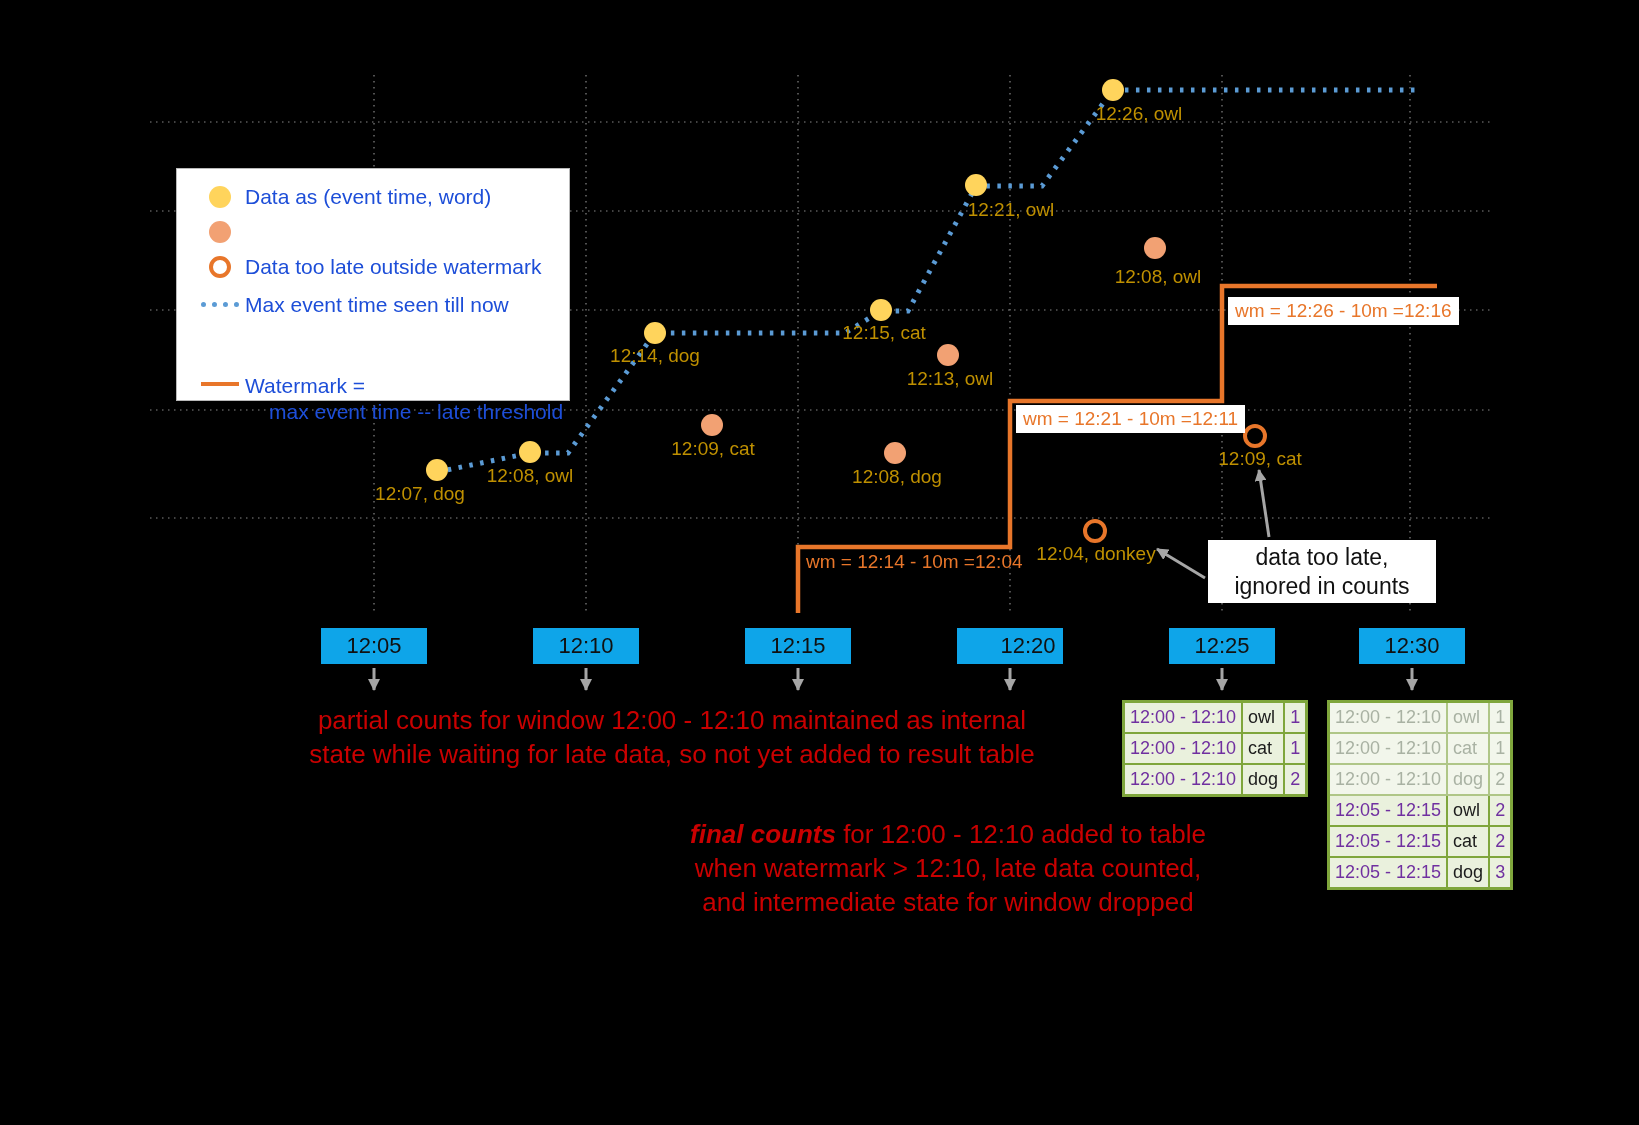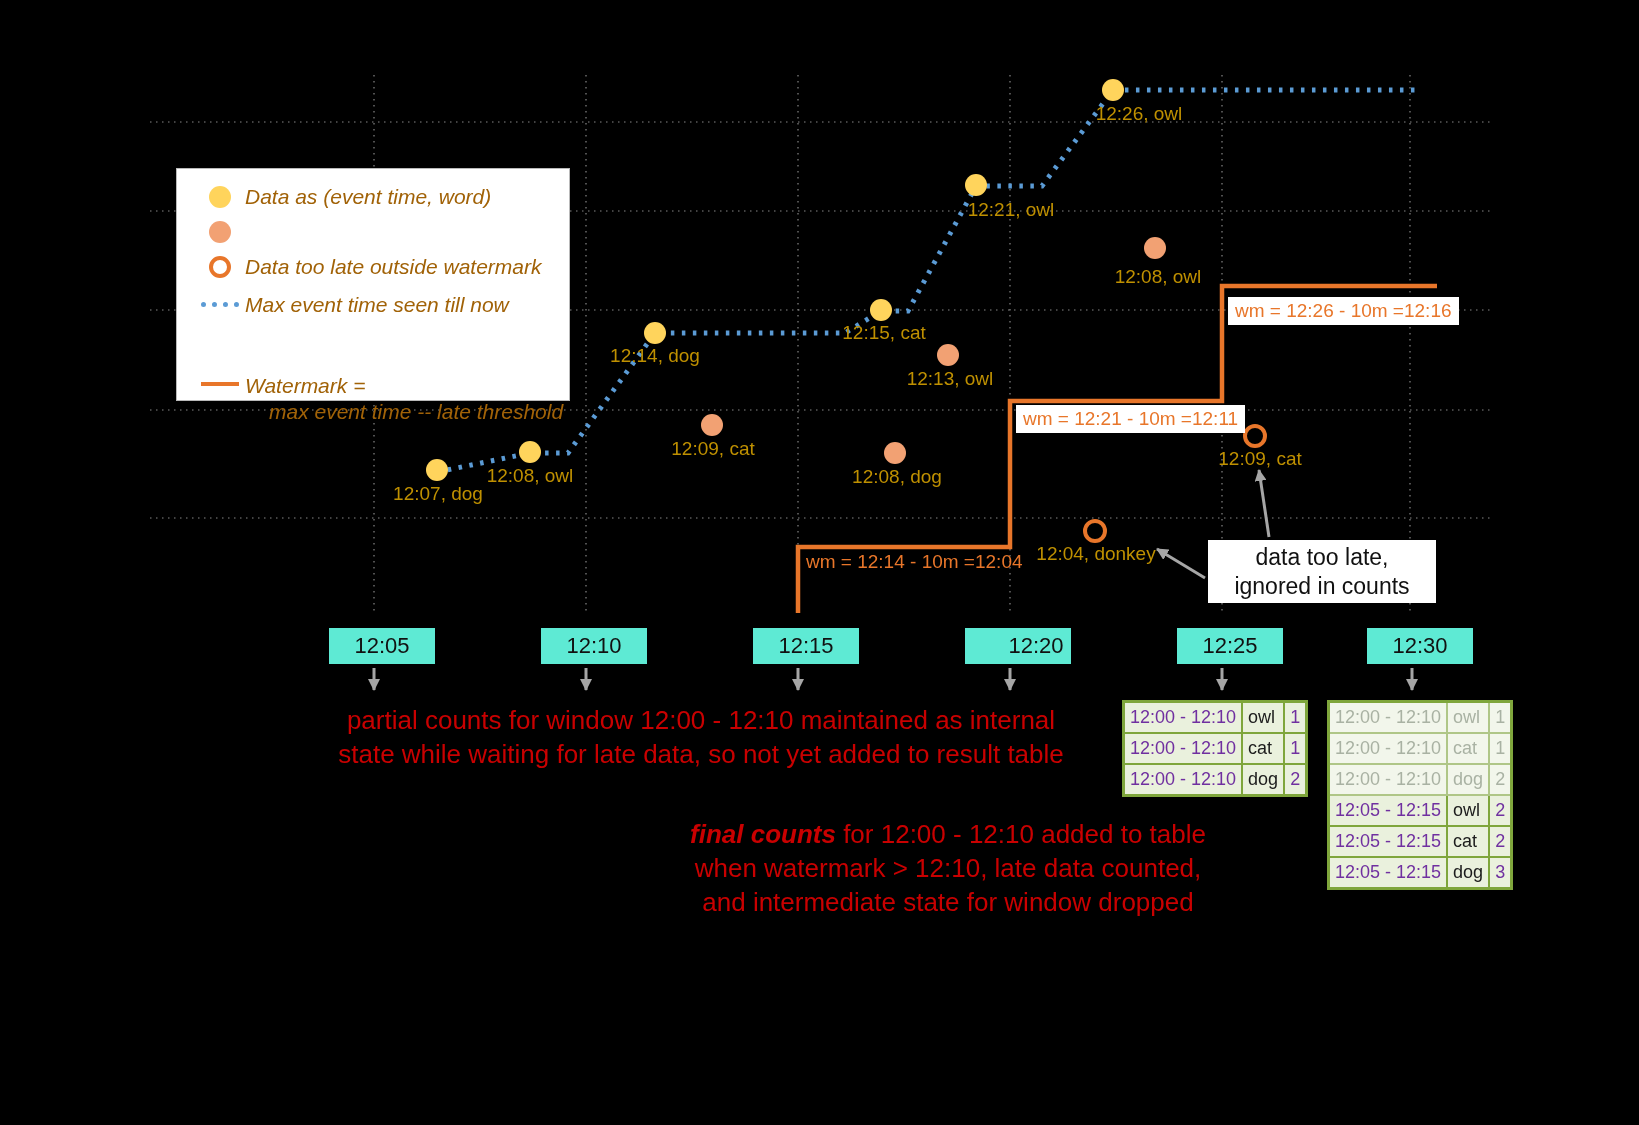--- a/index.html
+++ b/index.html
@@ -27,50 +27,50 @@
   }
 
   .wm-label {
     position: absolute; color: var(--watermark-line, #E8762A);
     font-size: 19px; white-space: nowrap;
   }
   .wm-label.boxed { background: #fff; padding: 3px 7px; }
 
   .axis-tick {
     position: absolute; top: 628px; transform: translateX(-50%);
-    width: 106px; height: 36px; background: #5eead4; color: #111;
-    font-size: 22px; text-align: center; line-height: 36px; margin-left: 8px;
+    width: 106px; height: 36px; background: #0ea5e9; color: #111;
+    font-size: 22px; text-align: center; line-height: 36px;
   }
 
   .legend {
     position: absolute; left: 176px; top: 168px; width: 394px; height: 233px;
     background: #fff; border: 1px solid #b9b9b9;
     padding: 15px 0 0 18px; display: flex; flex-direction: column; gap: 11px;
   }
-  .lg-item { display: flex; align-items: center; color: #a16207; font-size: 21px; white-space: nowrap; font-style: italic; }
+  .lg-item { display: flex; align-items: center; color: #1d4ed8; font-size: 21px; white-space: nowrap; }
   .lg-item.lg-gap { margin-top: 0; }
   .lg-item.lg-two { align-items: flex-start; margin-top: 44px; }
   .lg-item.lg-two .sw { margin-top: 9px; }
   .sw { flex: 0 0 50px; width: 50px; display: flex; justify-content: center; align-items: center; }
   .dot { width: 22px; height: 22px; border-radius: 50%; display: inline-block; }
   .dot.yellow { background: var(--on-time-point, #FFD45C); }
   .dot.salmon { background: var(--late-point, #F2A173); }
   .dot.open { background: #fff; border: 4px solid var(--too-late-ring, #E8762A); }
   .hline { display: inline-block; width: 38px; height: 0; }
   .hline.blue { border-top: 5px dotted var(--max-event-line, #5B9BD5); }
   .hline.orange { border-top: 4px solid var(--watermark-line, #E8762A); }
   .lg-text { line-height: 1.25; }
   .lg-indent { padding-left: 24px; }
 
   .red-note {
     position: absolute; color: var(--annotation-red, #C90000);
     font-size: 26px; text-align: center; line-height: 1.3;
   }
   .red-note div { white-space: nowrap; }
-  #note-partial { left: 323px; top: 704px; width: 756px; }
+  #note-partial { left: 294px; top: 704px; width: 756px; }
   #note-final { left: 665px; top: 818px; width: 566px; }
   .fc { font-weight: bold; font-style: italic; }
 
   .too-late-box {
     position: absolute; left: 1208px; top: 540px; width: 228px; height: 63px;
     background: #fff; color: #111; font-size: 23px; text-align: center;
     line-height: 1.28; padding-top: 3px;
   }
 
   .result-table {
@@ -146,21 +146,21 @@
       </g>
   </svg>
 
   <div id="wm-labels">
       <div class="wm-label" style="left: 806px; top: 551px;">wm = 12:14 - 10m =12:04</div>
       <div class="wm-label boxed" style="left: 1016px; top: 405px;">wm = 12:21 - 10m =12:11</div>
       <div class="wm-label boxed" style="left: 1228px; top: 297px;">wm = 12:26 - 10m =12:16</div>
     </div>
 
   <div id="point-labels">
-      <div class="pt-label" style="left: 438px; top: 483px;">12:07, dog</div>
+      <div class="pt-label" style="left: 420px; top: 483px;">12:07, dog</div>
       <div class="pt-label" style="left: 530px; top: 465px;">12:08, owl</div>
       <div class="pt-label" style="left: 655px; top: 345px;">12:14, dog</div>
       <div class="pt-label" style="left: 884px; top: 322px;">12:15, cat</div>
       <div class="pt-label" style="left: 1011px; top: 199px;">12:21, owl</div>
       <div class="pt-label" style="left: 1139px; top: 103px;">12:26, owl</div>
       <div class="pt-label" style="left: 713px; top: 438px;">12:09, cat</div>
       <div class="pt-label" style="left: 897px; top: 466px;">12:08, dog</div>
       <div class="pt-label" style="left: 950px; top: 368px;">12:13, owl</div>
       <div class="pt-label" style="left: 1158px; top: 266px;">12:08, owl</div>
       <div class="pt-label" style="left: 1096px; top: 543px;">12:04, donkey</div>

